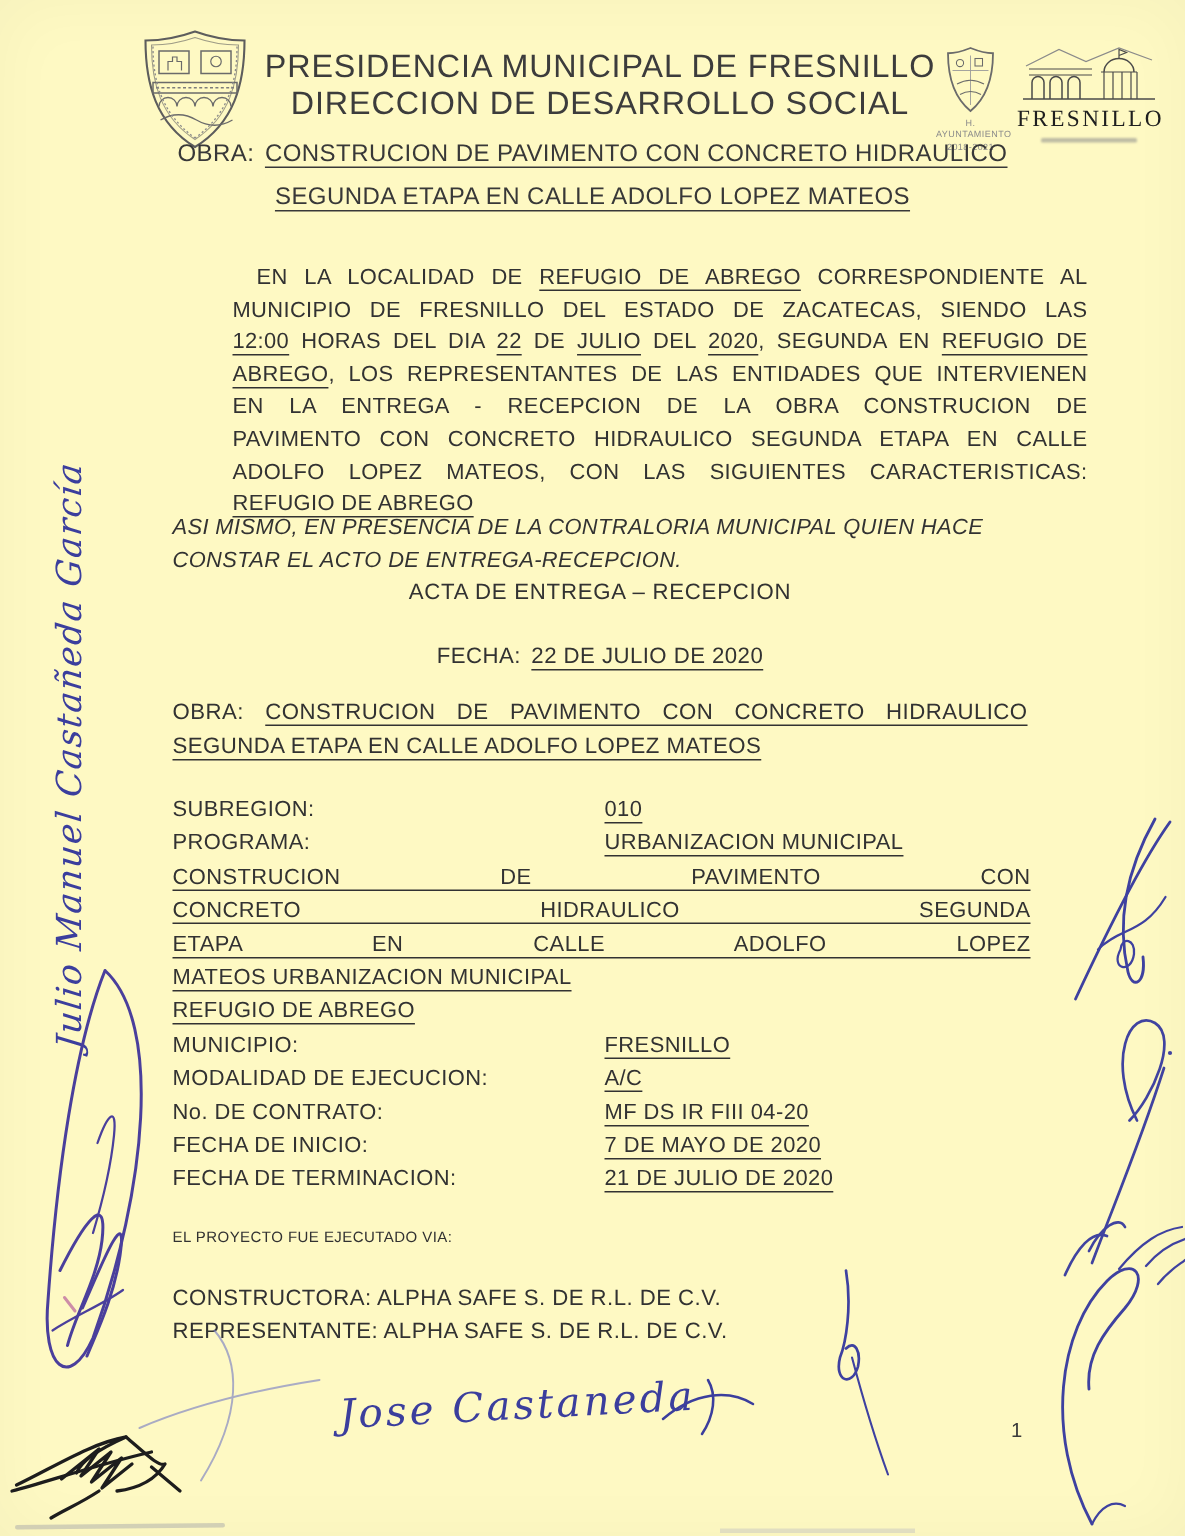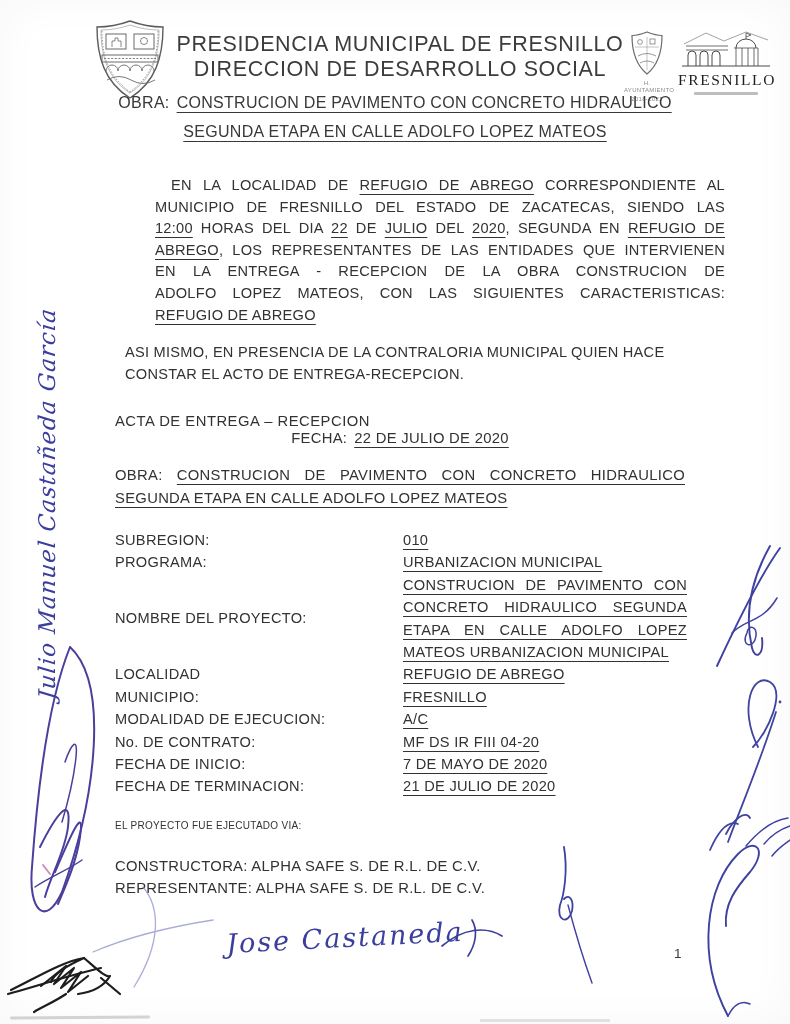--- a/index.html
+++ b/index.html
@@ -1,18 +1,18 @@
 <!DOCTYPE html>
 <html><head>
 <meta charset="utf-8">
 <style>
   html,body{margin:0;padding:0;background:#e8e8e8;}
   .page{
     position:relative; width:790px; height:1024px; margin:0 auto;
-    background:#ffffff; overflow:hidden;
+    background:#fef9c3; overflow:hidden;
     font-family:"Liberation Sans", sans-serif; color:#323232;
     box-shadow:inset 0 0 45px rgba(0,0,0,0.035);
   }
   .abs{position:absolute;}
   .u{text-decoration:underline; text-decoration-thickness:1.4px; text-underline-offset:3.5px;}
   .jl{text-align:justify; text-align-last:justify;}
   .ind{text-indent:16px;}
 
   
   .title{left:170px; top:32px; width:460px; text-align:center;
@@ -23,22 +23,22 @@
   .crest-right{left:624px; top:30px; width:46px; text-align:center;}
   .crest-cap{font-size:6px; line-height:7px; color:#8b8b8b; letter-spacing:.3px; margin-top:2px;}
   .logo-fres{left:678px; top:28px; width:96px; text-align:center;}
   .wordmark{font-family:"Liberation Serif", serif; font-size:15.5px; letter-spacing:1.6px;
             color:#1f1f1f; margin-top:1px;}
   .tagline{width:64px; height:3px; background:#8a8a8a; opacity:.55; margin:3px auto 0;
            border-radius:1px; filter:blur(.6px);}
 
   
   .par1{left:115px; top:175px; width:570px; font-size:14.6px; line-height:21.6px; letter-spacing:.25px;margin-left:40px;}
-  .par2{left:125px; top:342px; width:570px; font-size:14.6px; line-height:21.6px; letter-spacing:.25px;}
-  .acta{left:115px; top:413px; width:570px; text-align:left; font-size:14.8px; letter-spacing:.5px;}
+  .par2{left:115px; top:342px; width:570px; font-size:14.6px; line-height:21.6px; letter-spacing:.25px;font-style:italic;}
+  .acta{left:115px; top:387px; width:570px; text-align:center; font-size:14.8px; letter-spacing:.5px;}
   .fecha{left:115px; top:430px; width:570px; text-align:center; font-size:14.8px; letter-spacing:.3px;}
   .lab{margin-right:7px;}
   .obra2{left:115px; top:464px; width:570px; font-size:14.8px; line-height:23px; letter-spacing:.3px;}
 
   .fields{left:115px; top:529px; width:572px; font-size:14.6px; line-height:22.4px; letter-spacing:.3px;}
   .frow{display:flex;}
   .flabel{width:288px; flex:none;}
   .fvalue{flex:1; min-width:0;}
   .vcenter{align-self:center;}
 
@@ -126,20 +126,21 @@
     <div><span class="lab">OBRA:</span><span class="u">CONSTRUCION DE PAVIMENTO CON CONCRETO HIDRAULICO</span></div>
     <div><span class="u">SEGUNDA ETAPA EN CALLE ADOLFO LOPEZ MATEOS</span></div>
   </div>
 
   <div class="abs par1">
     <div class="jl ind"><span>EN LA LOCALIDAD DE </span><span class="u">REFUGIO DE ABREGO</span><span> CORRESPONDIENTE AL</span></div>
     <div class="jl"><span>MUNICIPIO DE FRESNILLO DEL ESTADO DE ZACATECAS, SIENDO LAS</span></div>
     <div class="jl"><span class="u">12:00</span><span> HORAS DEL DIA </span><span class="u">22</span><span> DE </span><span class="u">JULIO</span><span> DEL </span><span class="u">2020</span><span>, SEGUNDA EN </span><span class="u">REFUGIO DE</span></div>
     <div class="jl"><span class="u">ABREGO</span><span>, LOS REPRESENTANTES DE LAS ENTIDADES QUE INTERVIENEN</span></div>
     <div class="jl"><span>EN LA ENTREGA - RECEPCION DE LA OBRA CONSTRUCION DE</span></div>
+    <div class="jl"><span>PAVIMENTO CON CONCRETO HIDRAULICO SEGUNDA ETAPA EN CALLE</span></div>
     <div class="jl"><span>ADOLFO LOPEZ MATEOS, CON LAS SIGUIENTES CARACTERISTICAS:</span></div>
     <div><span class="u">REFUGIO DE ABREGO</span></div>
   </div>
 
   <div class="abs par2">
     <div>ASI MISMO, EN PRESENCIA DE LA CONTRALORIA MUNICIPAL QUIEN HACE</div>
     <div>CONSTAR EL ACTO DE ENTREGA-RECEPCION.</div>
   </div>
 
   <div class="abs acta">ACTA DE ENTREGA – RECEPCION</div>
@@ -159,30 +160,28 @@
   <div class="abs fields">
     <div class="frow">
       <div class="flabel">SUBREGION:</div>
       <div class="fvalue"><span class="u">010</span></div>
     </div>
     <div class="frow">
       <div class="flabel">PROGRAMA:</div>
       <div class="fvalue"><span class="u">URBANIZACION MUNICIPAL</span></div>
     </div>
     <div class="frow">
-      <div class="flabel vcenter">NOMBRE DEL PROYECTO:</div>
       <div class="fvalue">
         <div class="jl"><span class="u">CONSTRUCION DE PAVIMENTO CON</span></div>
         <div class="jl"><span class="u">CONCRETO HIDRAULICO SEGUNDA</span></div>
         <div class="jl"><span class="u">ETAPA EN CALLE ADOLFO LOPEZ</span></div>
         <div><span class="u">MATEOS URBANIZACION MUNICIPAL</span></div>
       </div>
     </div>
     <div class="frow">
-      <div class="flabel">LOCALIDAD</div>
       <div class="fvalue"><span class="u">REFUGIO DE ABREGO</span></div>
     </div>
     <div class="frow">
       <div class="flabel">MUNICIPIO:</div>
       <div class="fvalue"><span class="u">FRESNILLO</span></div>
     </div>
     <div class="frow">
       <div class="flabel">MODALIDAD DE EJECUCION:</div>
       <div class="fvalue"><span class="u">A/C</span></div>
     </div>

